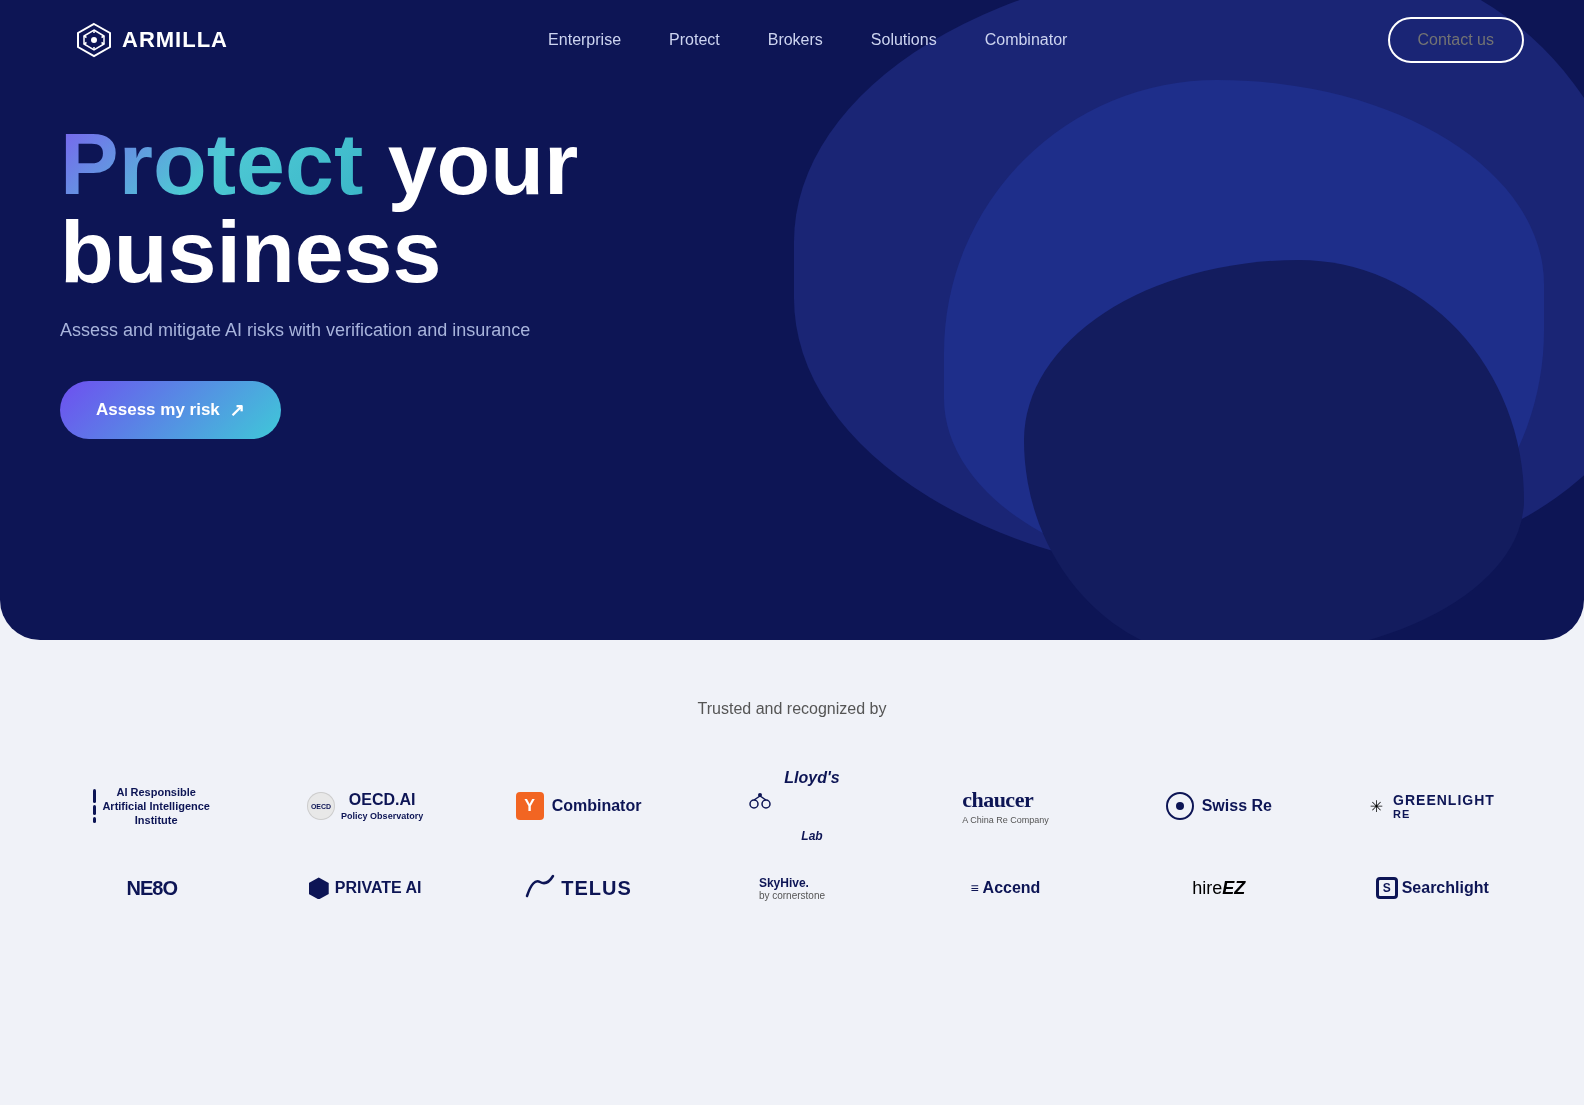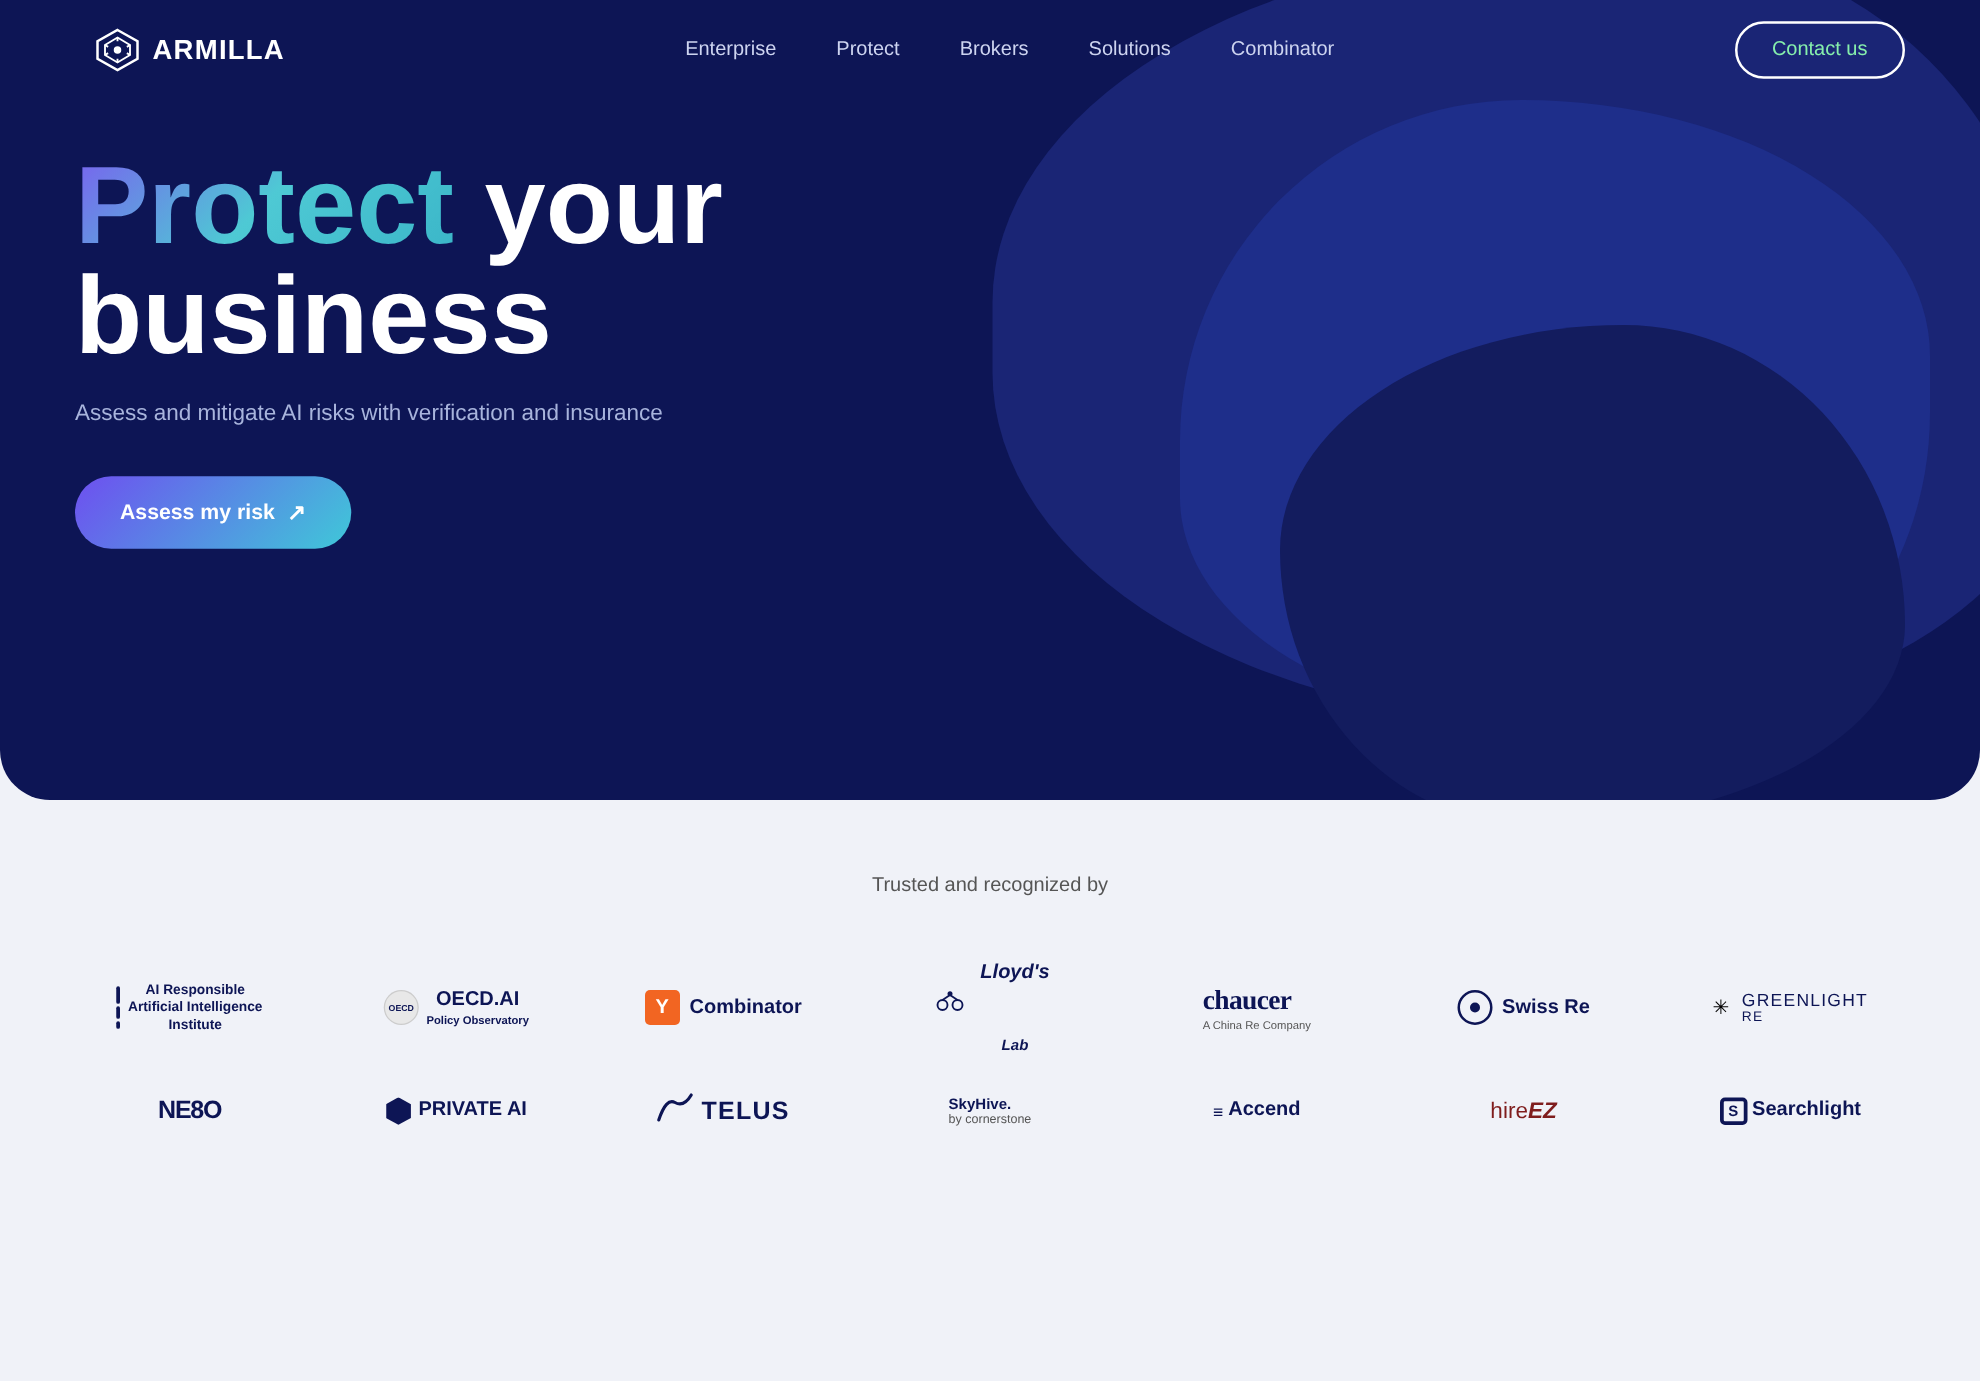--- a/index.html
+++ b/index.html
@@ -50,21 +50,21 @@
       color: #cdd4f0;
       text-decoration: none;
       font-size: 16px;
       font-weight: 400;
     }
 
     .nav-cta {
       background: transparent;
       border: 2px solid #fff;
       border-radius: 30px;
-      color: #86efac;
+      color: #737373;
       padding: 12px 28px;
       font-size: 16px;
       font-weight: 500;
       cursor: pointer;
     }
 
     
     .hero {
       position: relative;
       width: 100%;
@@ -240,21 +240,21 @@
     .swissre-circle {
       width: 28px; height: 28px;
       border: 2px solid #0d1555;
       border-radius: 50%;
       display: flex; align-items: center; justify-content: center;
     }
     .swissre-dot { width: 8px; height: 8px; background: #0d1555; border-radius: 50%; }
 
     .greenlight-text {
       font-size: 14px;
-      font-weight: 400;
+      font-weight: 700;
       color: #0d1555;
       letter-spacing: 1px;
       text-transform: uppercase;
     }
     .greenlight-star { font-size: 16px; margin-right: 4px; }
 
     
     .one80-text {
       font-size: 20px;
       font-weight: 700;
@@ -270,21 +270,21 @@
     }
 
     .telus-logo { display: flex; align-items: center; gap: 6px; }
 
     .skyhive-text { font-size: 12px; font-weight: 700; color: #0d1555; }
     .skyhive-sub { font-size: 10px; color: #555; }
 
     .accend-logo { display: flex; align-items: center; gap: 4px; }
     .accend-lines { font-size: 14px; color: #0d1555; }
 
-    .hireez-text { font-size: 18px; font-weight: 400; color: #7f1d1d; }
+    .hireez-text { font-size: 18px; font-weight: 400; color: #000000; }
     .hireez-text .ez { font-style: italic; font-weight: 700; }
 
     .searchlight-logo { display: flex; align-items: center; gap: 4px; }
     .searchlight-s {
       width: 22px; height: 22px;
       border: 3px solid #0d1555;
       border-radius: 4px;
       display: flex; align-items: center; justify-content: center;
       font-size: 12px; font-weight: 700; color: #0d1555;
     }

